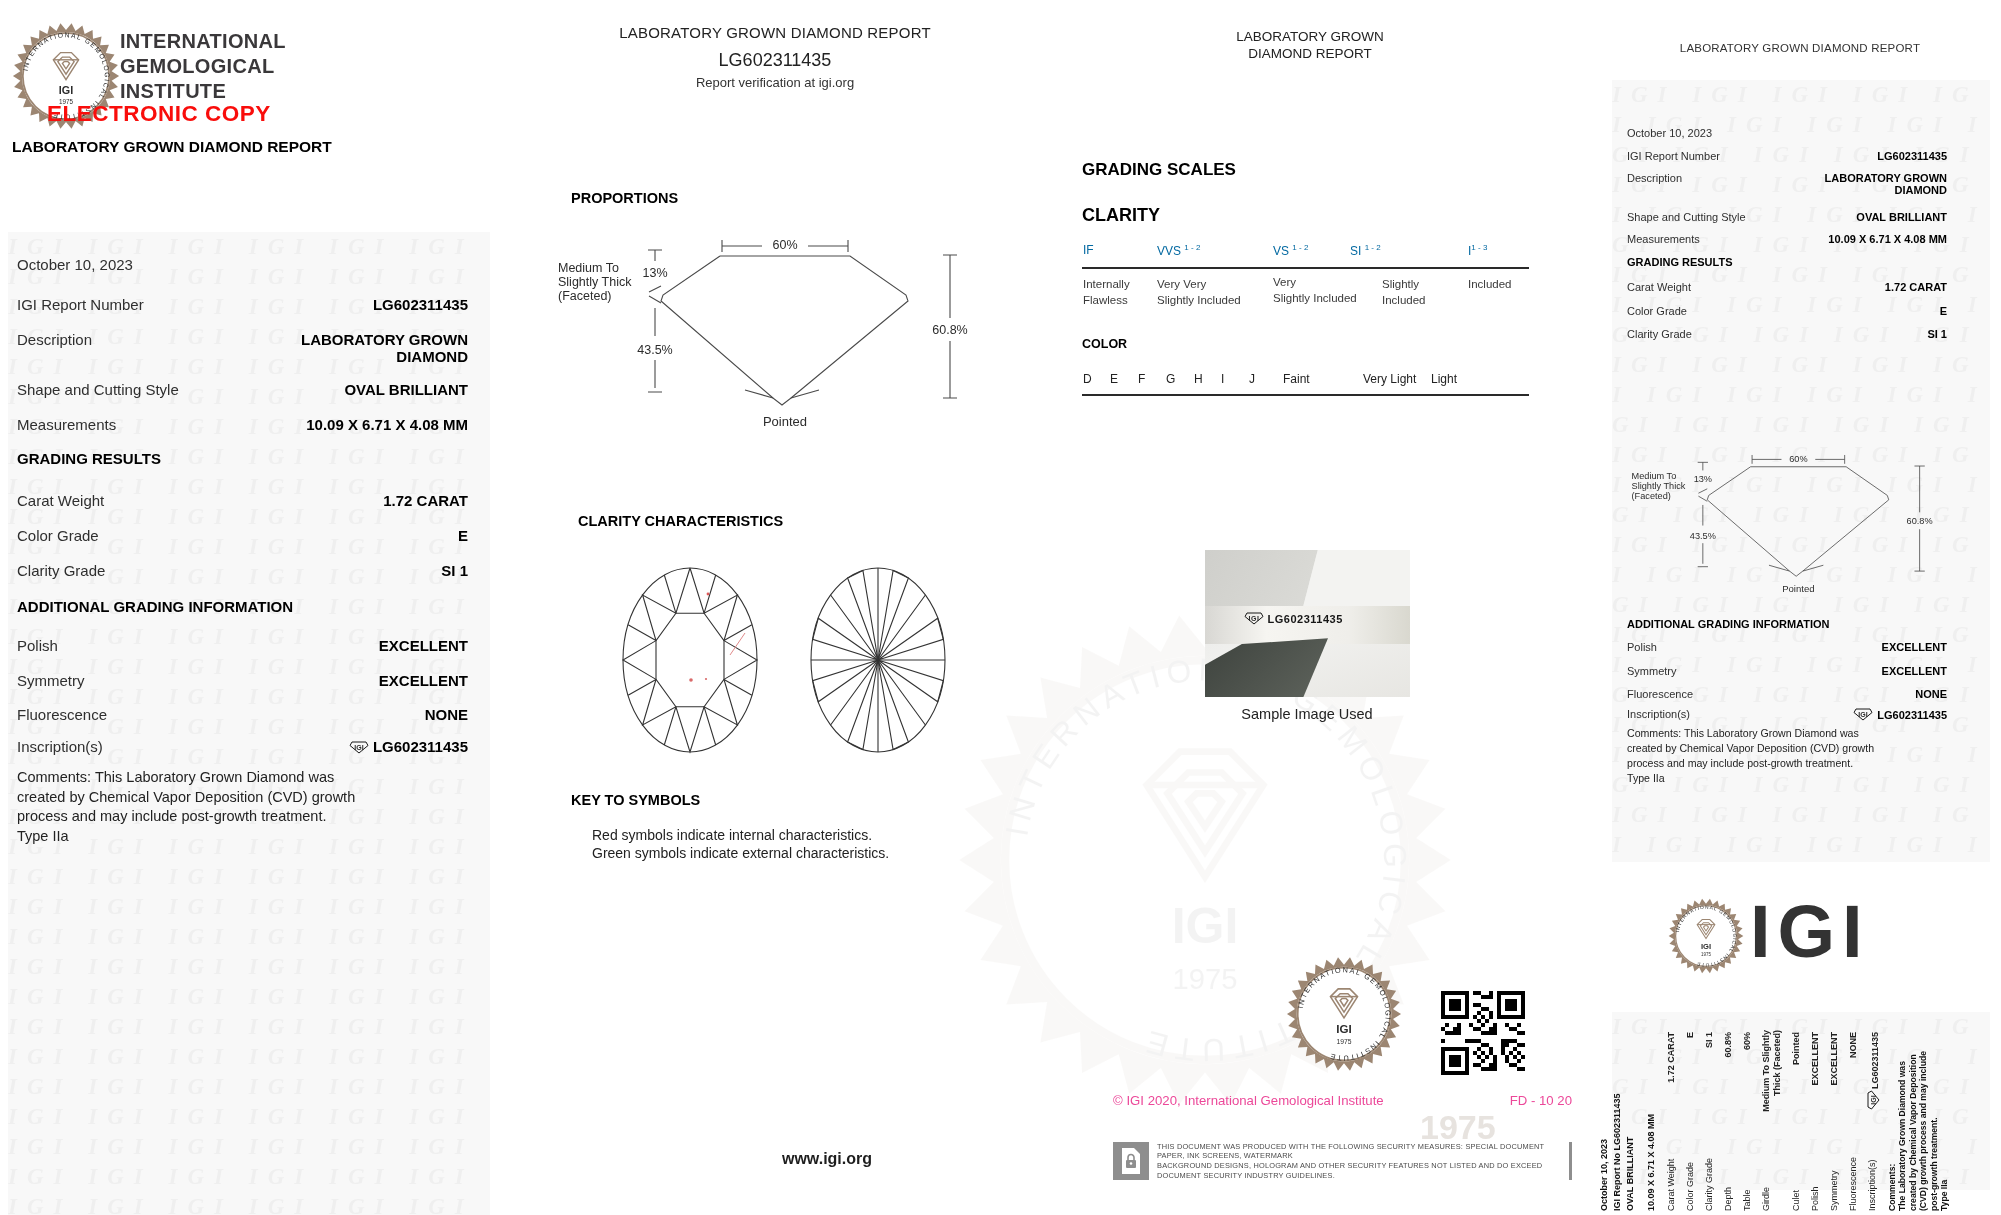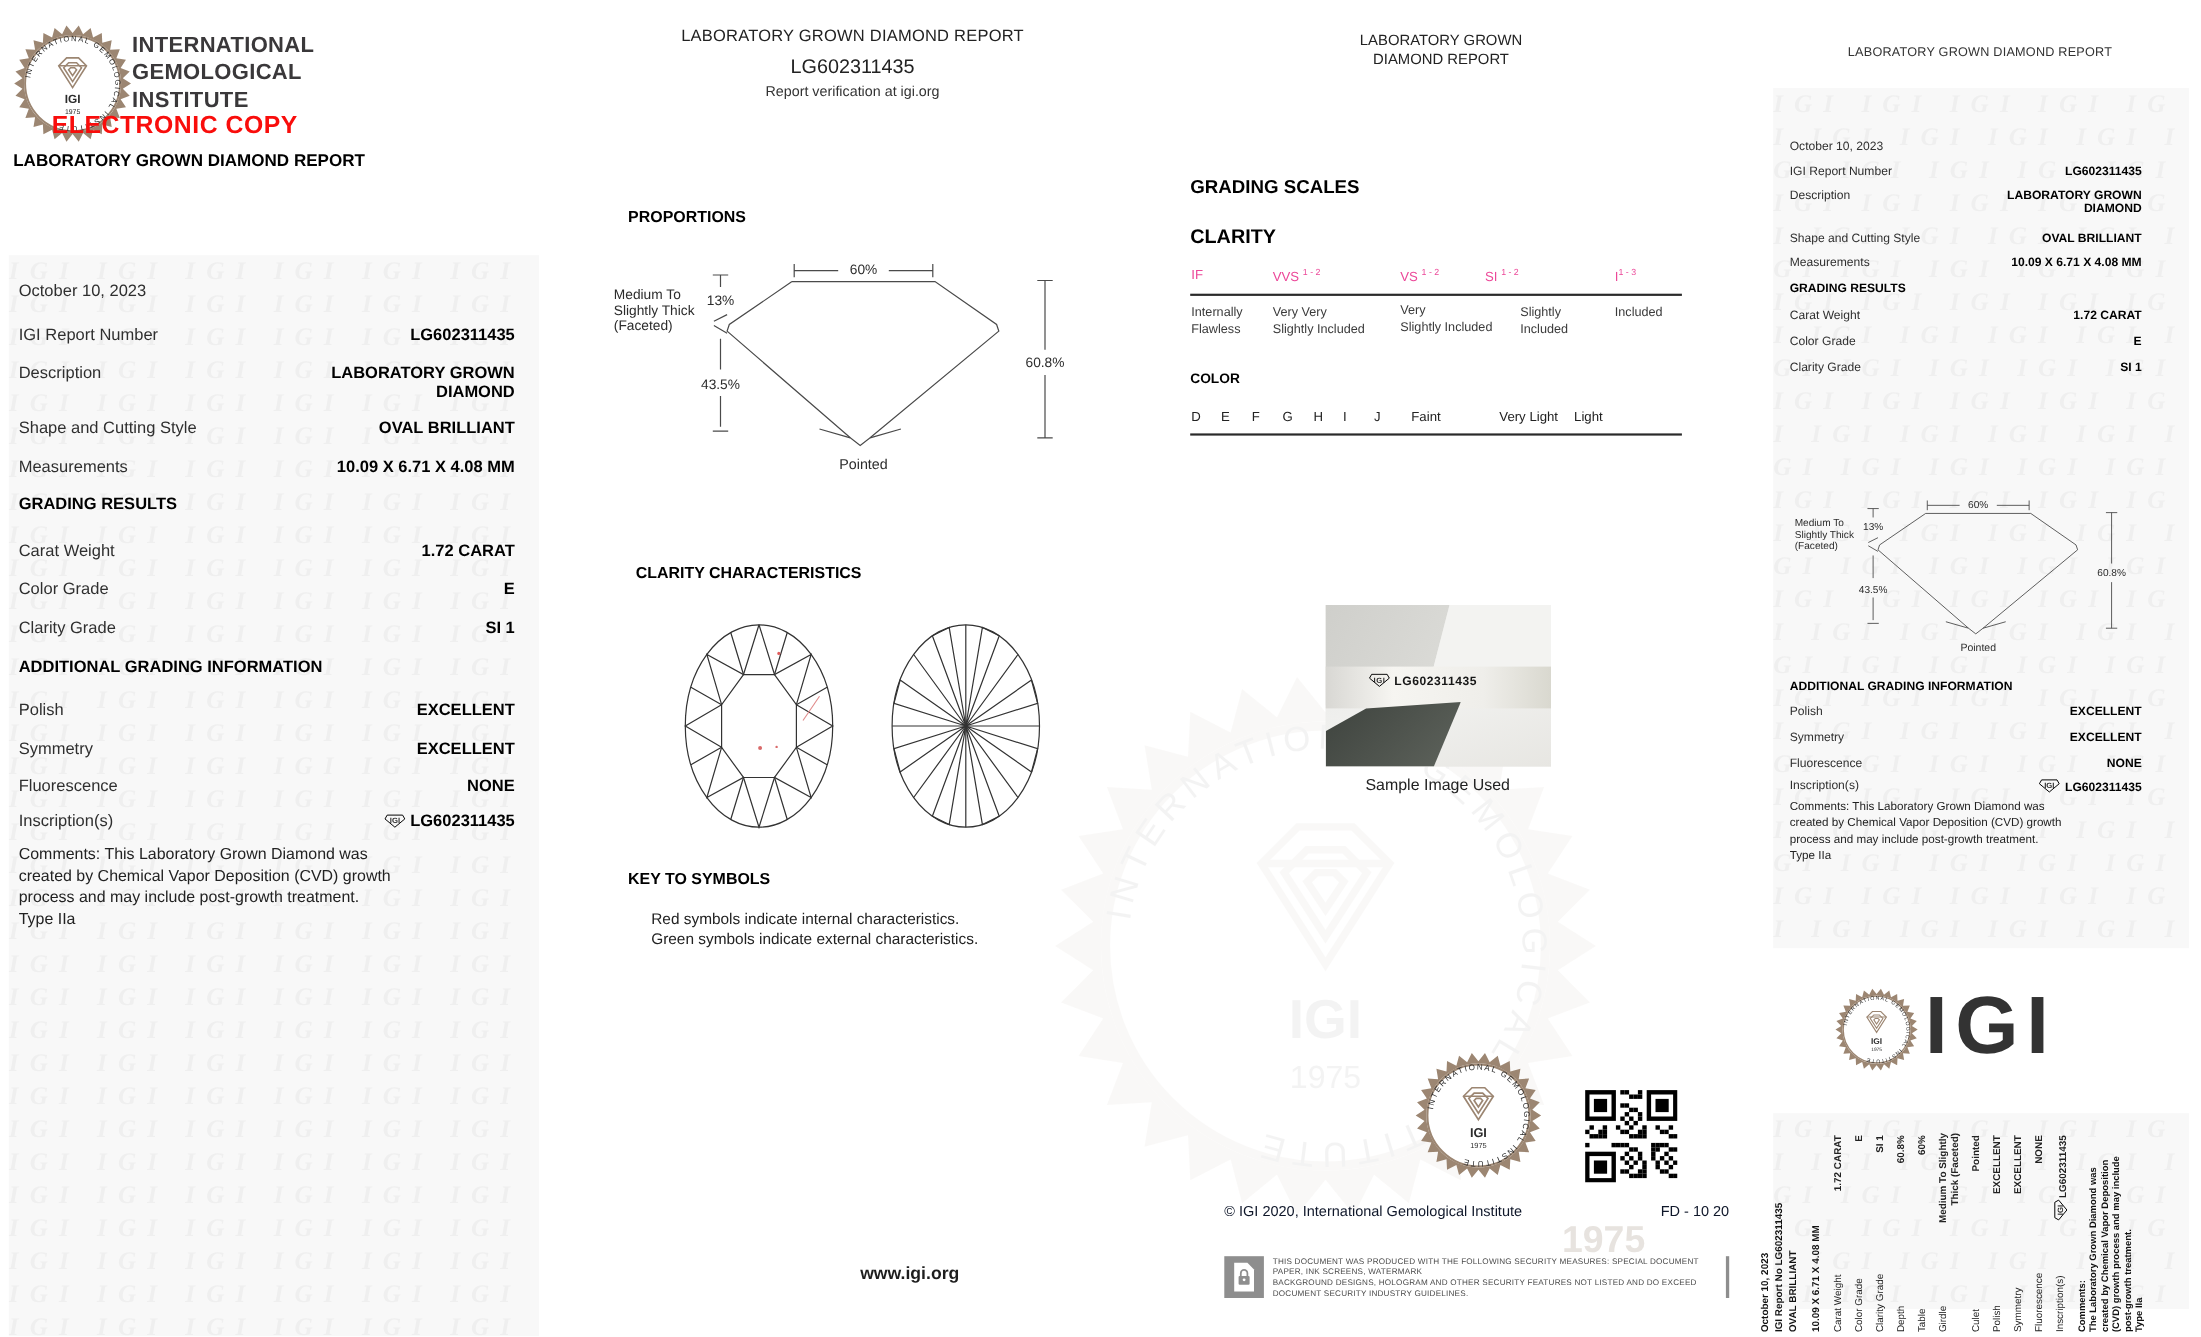--- a/index.html
+++ b/index.html
@@ -25,34 +25,34 @@
   .c2head .t{font-size:15px;color:#222;letter-spacing:.2px}
   .c2head .n{font-size:18px;margin-top:9px;color:#222}
   .c2head .v{font-size:13px;margin-top:4px;color:#333}
   .sec-h{position:absolute;font-size:14.5px;font-weight:bold;color:#000}
   .key-line{position:absolute;left:592px;font-size:14px;color:#222}
   .website{position:absolute;left:762px;top:1150px;width:130px;text-align:center;font-size:16px;font-weight:bold}
   svg text{font-family:"Liberation Sans",sans-serif;fill:#2c2c2c}
   .dline{stroke:#4a4a4a;stroke-width:1.1;fill:none}
   
   .c3head{position:absolute;left:1160px;top:28px;width:300px;text-align:center;font-size:13.5px;line-height:17px;color:#222}
-  .scale-col{position:absolute;font-size:12px;color:#ec4899}
+  .scale-col{position:absolute;font-size:12px;color:#0369a1}
   .scale-col sup{font-size:8px}
   .scale-desc{position:absolute;font-size:11.5px;line-height:16px;color:#3a3a3a}
   .rule{position:absolute;height:2px;background:#2a2a2a}
   .c-letter{position:absolute;font-size:12px;color:#222}
   .photo{position:absolute;left:1205px;top:550px;width:205px;height:147px;background:linear-gradient(160deg,#e3e3e1 0%,#f1f1ef 55%,#e7e6e2 100%);overflow:hidden}
   .ph{position:absolute;inset:0}
   .ph-tl{clip-path:polygon(0 0,55% 0,48% 38%,0 62%);background:linear-gradient(120deg,#cfcfcb,#e7e7e3)}
   .ph-tr{clip-path:polygon(55% 0,100% 0,100% 55%,48% 38%);background:#f3f3f1}
   .ph-band{top:38%;height:26%;background:linear-gradient(90deg,#d8d7d3,#f6f5f1 30%,#efeeea 70%,#d9d8cf)}
   .ph-dark{clip-path:polygon(18% 64%,60% 60%,48% 100%,0 100%,0 78%);background:linear-gradient(135deg,#2e332f,#6d726a)}
   .ph-insc{position:absolute;left:0;right:14%;top:42%;text-align:center;font-size:11px;font-weight:bold;color:#171717;letter-spacing:.5px}
   .caption{position:absolute;left:1207px;top:706px;width:200px;text-align:center;font-size:14.5px;color:#222}
-  .copyright{position:absolute;top:1093px;font-size:13.2px;color:#0f172a}
+  .copyright{position:absolute;top:1093px;font-size:13.2px;color:#ec4899}
   .secbar{position:absolute;left:1113px;top:1142px;width:459px;height:38px;background:#8e8e8e;display:flex;align-items:center}
   .secbar .ic{width:36px;display:flex;justify-content:center}
   .secbar .txt{flex:1;background:#fff;margin:3px 3px 3px 0;padding:3px 8px;font-size:7.4px;line-height:9.6px;color:#4a4a4a;letter-spacing:.2px}
   .faint1975{position:absolute;left:1420px;top:1108px;font-size:34px;font-weight:bold;color:#e7e3df}
   
   .c4head{position:absolute;left:1640px;top:42px;width:320px;text-align:center;font-size:11.5px;color:#333;letter-spacing:.2px}
   .c4row{position:absolute;left:1627px;width:320px;font-size:11px}
   .c4row .lab{color:#2f2f2f}
   .c4row .val{position:absolute;right:0;top:0;font-weight:bold;color:#000;text-align:right}
   .c4hdr{position:absolute;left:1627px;font-size:11px;font-weight:bold;color:#000}

